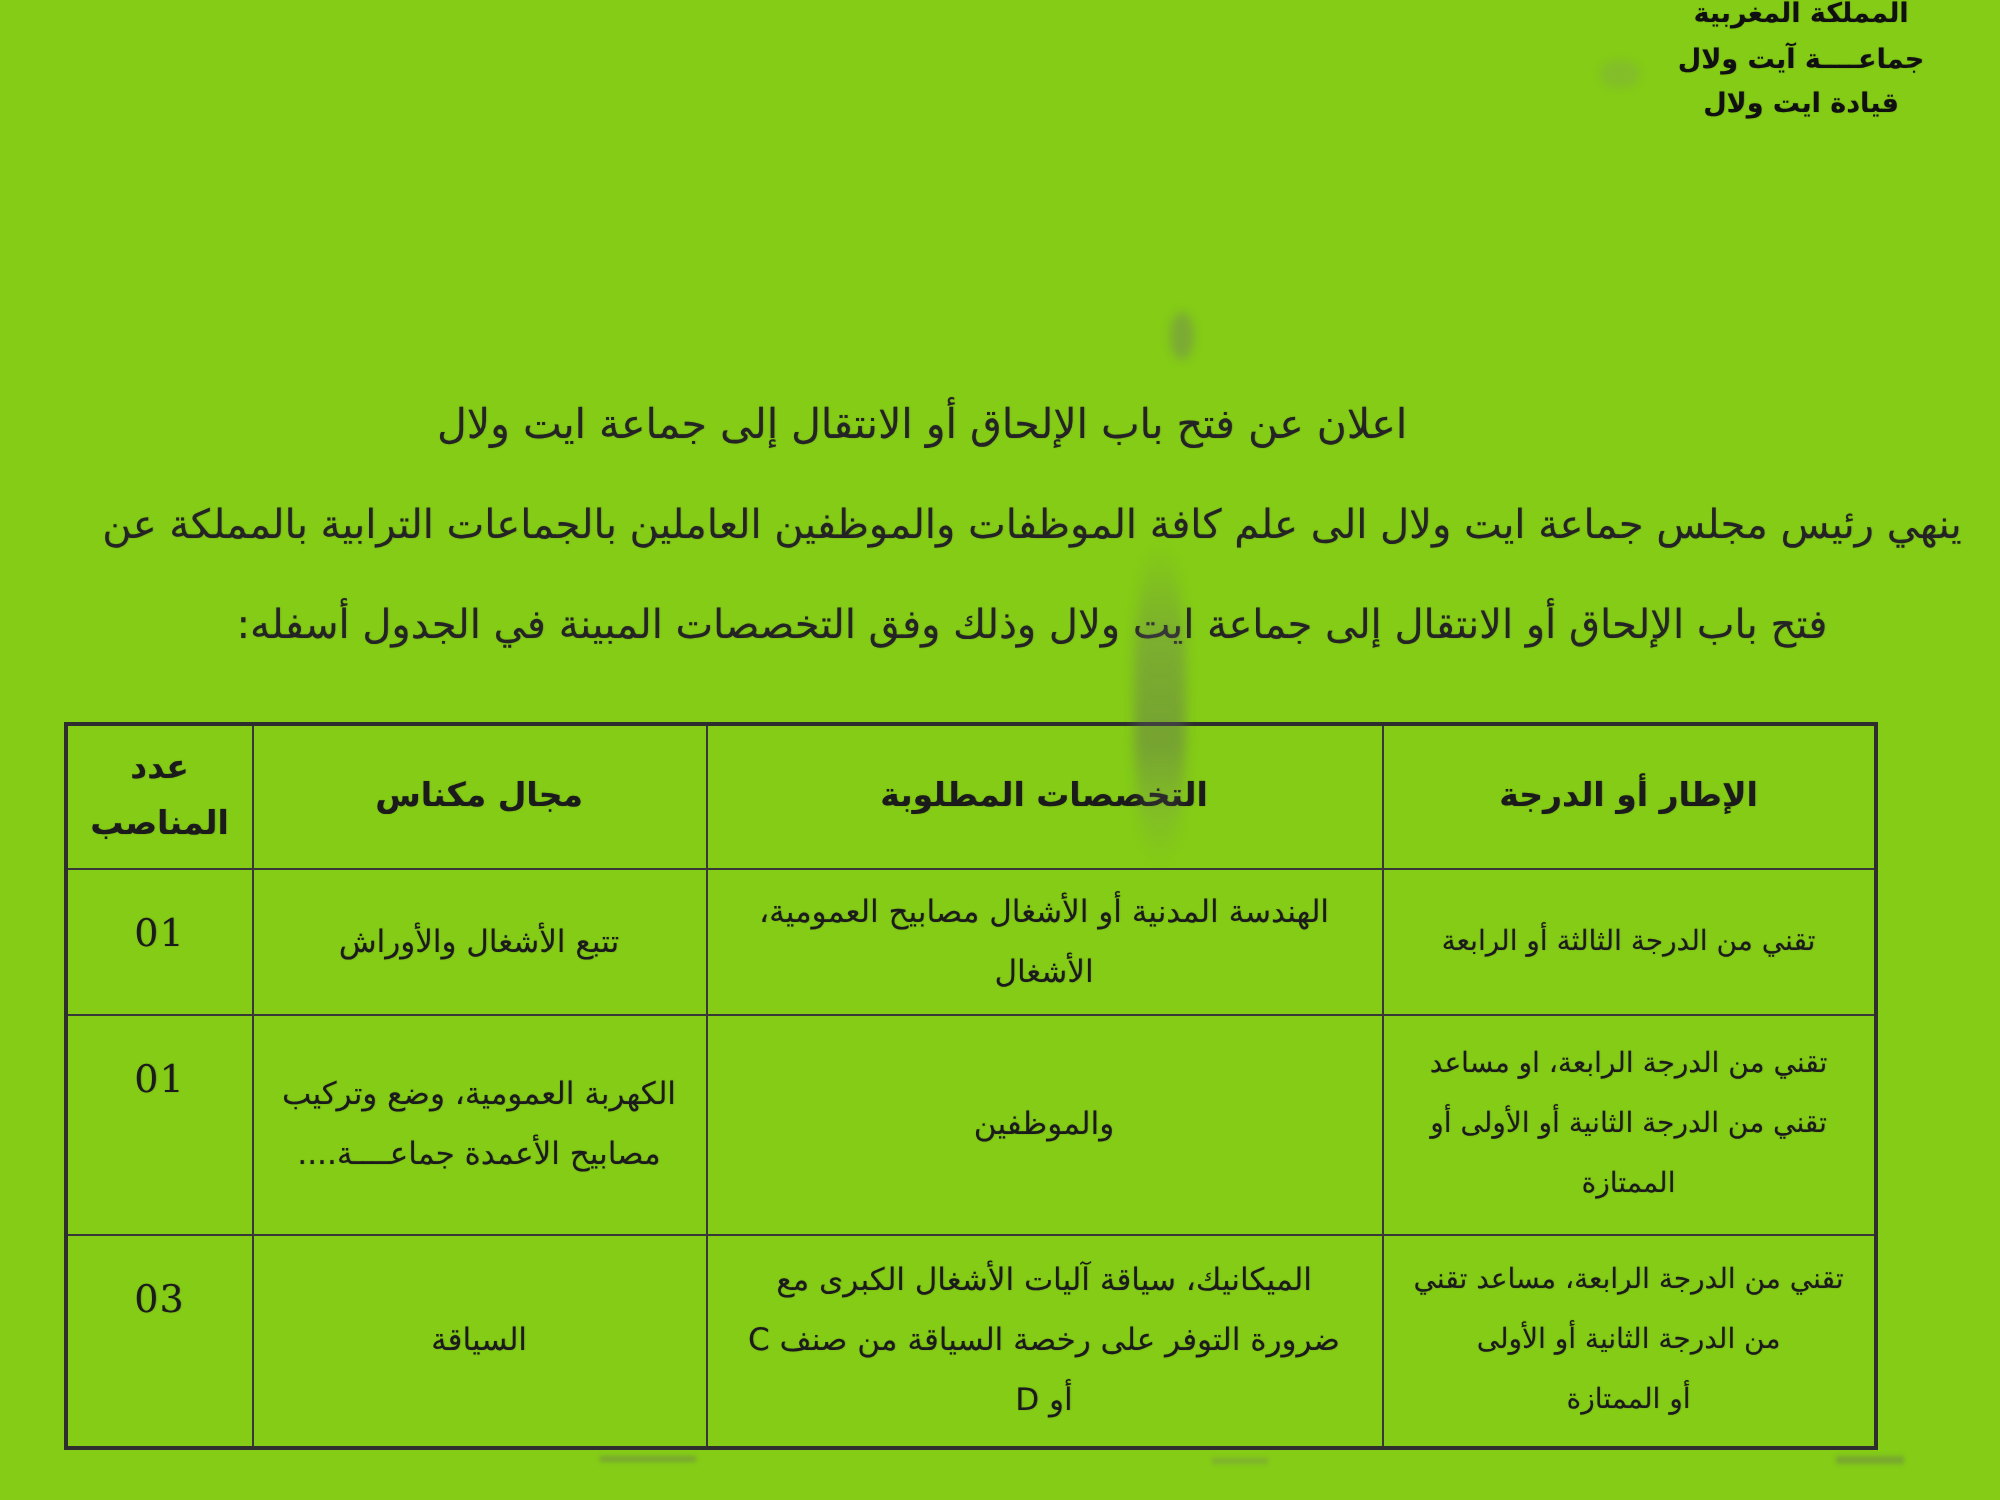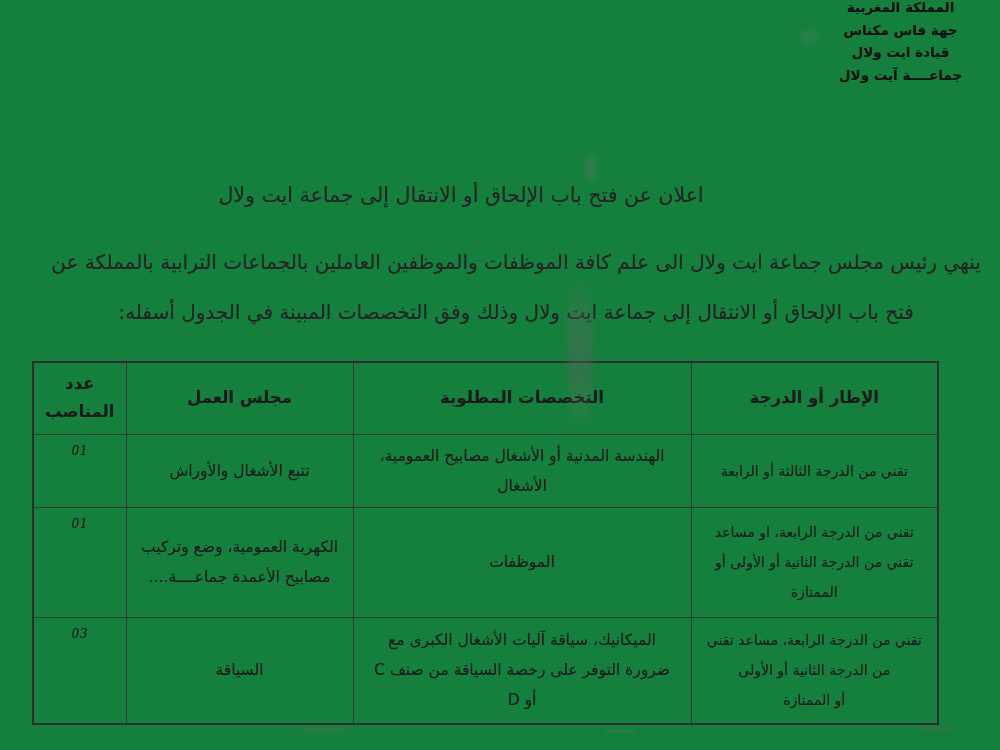--- a/index.html
+++ b/index.html
@@ -3,21 +3,21 @@
 <meta charset="utf-8">
 <style>
   * { margin: 0; padding: 0; box-sizing: border-box; }
   html, body { width: 1000px; height: 750px; }
   body { font-family: "DejaVu Sans", sans-serif; }
 
   .page {
     position: relative;
     width: 1000px;
     height: 750px;
-    background: #15803d;
+    background: #84cc16;
     overflow: hidden;
     color: #1f1f1f;
     text-shadow: 0.2px 0.2px 0.6px rgba(45,45,45,0.45);
   }
 
   
   .letterhead {
     position: absolute;
     top: -4px;
     right: 2px;
@@ -26,21 +26,21 @@
     text-align: center;
     font-weight: bold;
     font-size: 13.5px;
     line-height: 22.6px;
     color: #101010;
   }
 
   
   .title {
     position: absolute;
-    top: 183px;
+    top: 200px;
     left: 0;
     width: 922px;
     direction: rtl;
     text-align: center;
     font-size: 20.5px;
     color: #242424;
   }
 
   
   .body-text {
@@ -81,26 +81,25 @@
     font-weight: bold;
     font-size: 16.5px;
     line-height: 28px;
   }
   .doc-table tr.header-row { height: 72px; }
   .doc-table tr.row-1 { height: 73px; }
   .doc-table tr.row-2 { height: 110px; }
   .doc-table tr.row-3 { height: 107px; }
   .doc-table td.count-cell {
     vertical-align: top;
-    padding-top: 7px;
+    padding-top: 23px;
     font-family: "DejaVu Serif", serif;
-    font-size: 12px;
+    font-size: 19px;
     line-height: 18px;
     letter-spacing: 0.5px;
-    font-style: italic;
   }
   .doc-table td.grade-cell { font-size: 14px; }
 
   
   .artifact { position: absolute; pointer-events: none; }
   .smudge-vertical {
     left: 567px; top: 272px; width: 26px; height: 160px;
     background: linear-gradient(to bottom,
       rgba(120,120,120,0) 0%,
       rgba(105,105,105,0.30) 30%,
@@ -138,59 +137,58 @@
     filter: blur(1px);
   }
 </style>
 </head>
 <body>
 
 <div class="page">
 
   <div class="letterhead">
     <div>المملكة المغربية</div>
-    <div>جهة فاس مكناس</div>
+    <div>جماعــــة آيت ولال</div>
     <div>قيادة ايت ولال</div>
-    <div>جماعــــة آيت ولال</div>
   </div>
 
   <div class="title">اعلان عن فتح باب الإلحاق أو الانتقال إلى جماعة ايت ولال</div>
 
   <div class="body-text">
     <div>ينهي رئيس مجلس جماعة ايت ولال الى علم كافة الموظفات والموظفين العاملين بالجماعات الترابية بالمملكة عن</div>
     <div>فتح باب الإلحاق أو الانتقال إلى جماعة ايت ولال وذلك وفق التخصصات المبينة في الجدول أسفله:</div>
   </div>
 
   <table class="doc-table">
     <colgroup>
       <col style="width:247px">
       <col style="width:338px">
       <col style="width:227px">
       <col style="width:93px">
     </colgroup>
     <tbody>
       <tr class="header-row">
         <th>الإطار أو الدرجة</th>
         <th>التخصصات المطلوبة</th>
-        <th>مجلس العمل</th>
+        <th>مجال مكناس</th>
         <th>عدد
 المناصب</th>
       </tr>
       <tr class="row-1">
         <td class="grade-cell">تقني من الدرجة الثالثة أو الرابعة</td>
         <td>الهندسة المدنية أو الأشغال مصابيح العمومية،
 الأشغال</td>
         <td>تتبع الأشغال والأوراش</td>
         <td class="count-cell">01</td>
       </tr>
       <tr class="row-2">
         <td class="grade-cell">تقني من الدرجة الرابعة، او مساعد
 تقني من الدرجة الثانية أو الأولى أو
 الممتازة</td>
-        <td>الموظفات</td>
+        <td>والموظفين</td>
         <td>الكهربة العمومية، وضع وتركيب
 مصابيح الأعمدة جماعــــة....</td>
         <td class="count-cell">01</td>
       </tr>
       <tr class="row-3">
         <td class="grade-cell">تقني من الدرجة الرابعة، مساعد تقني
 من الدرجة الثانية أو الأولى
 أو الممتازة</td>
         <td>الميكانيك، سياقة آليات الأشغال الكبرى مع
 ضرورة التوفر على رخصة السياقة من صنف C

